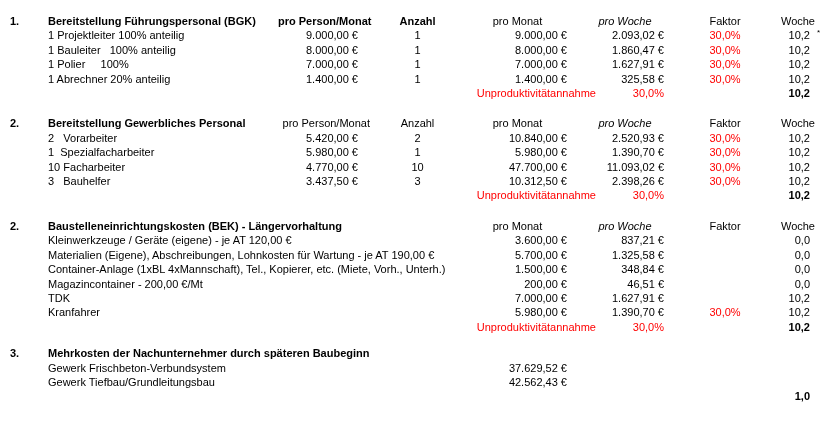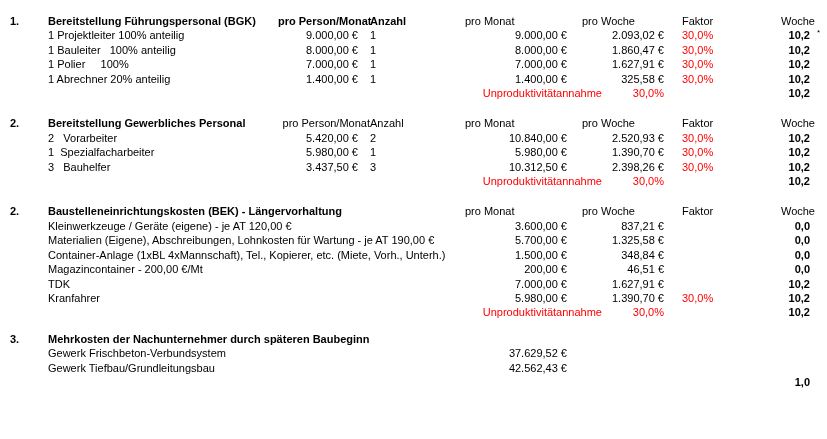--- a/index.html
+++ b/index.html
@@ -26,31 +26,31 @@
     padding: 0;
     white-space: nowrap;
     overflow: visible;
     vertical-align: middle;
     font-size: 11px;
   }
   .num   { padding-left: 10px; font-weight: bold; }
   .desc  { padding-left: 10px; white-space: pre; }
   .title { font-weight: bold; }
   .r { text-align: right; }
-  .c { text-align: left; }
+  .c { text-align: center; }
   .red  { color: #ff0000; }
   .bold { font-weight: bold; }
   .ppm  { padding-right: 12px; }
   .pm   { padding-right: 3px; }
   .pw   { padding-right: 4px; }
-  .pw-h { padding-left: 12px; }
+  .pw-h { padding-left: 12px; font-style: italic; }
   .fk   { padding-left: 14px; }
-  .wo   { padding-right: 5px; font-weight: bold; }
+  .wo   { padding-right: 5px; }
   .hdr-b { font-weight: bold; }
-  .shift { position: relative; left: 32px; text-align: center; }
+  .shift { position: relative; left: 26px; text-align: center; }
   .mark { font-size: 8px; padding-left: 2px; line-height: 10px; vertical-align: top; }
 </style>
 </head>
 <body>
 
 <div class="page">
 
   <table class="sec sec1">
     <colgroup>
         <col style="width:38px">
@@ -171,20 +171,31 @@
       <td class="r ppm">5.980,00 €</td>
       <td class="c">1</td>
       <td class="r pm">5.980,00 €</td>
       <td class="r pw">1.390,70 €</td>
       <td class="c fk red">30,0%</td>
       <td class="r wo">10,2</td>
       <td></td>
     </tr>
     <tr>
       <td></td>
+      <td class="desc">10 Facharbeiter</td>
+      <td class="r ppm">4.770,00 €</td>
+      <td class="c">10</td>
+      <td class="r pm">47.700,00 €</td>
+      <td class="r pw">11.093,02 €</td>
+      <td class="c fk red">30,0%</td>
+      <td class="r wo">10,2</td>
+      <td></td>
+    </tr>
+    <tr>
+      <td></td>
       <td class="desc">3   Bauhelfer</td>
       <td class="r ppm">3.437,50 €</td>
       <td class="c">3</td>
       <td class="r pm">10.312,50 €</td>
       <td class="r pw">2.398,26 €</td>
       <td class="c fk red">30,0%</td>
       <td class="r wo">10,2</td>
       <td></td>
     </tr>
     <tr>

